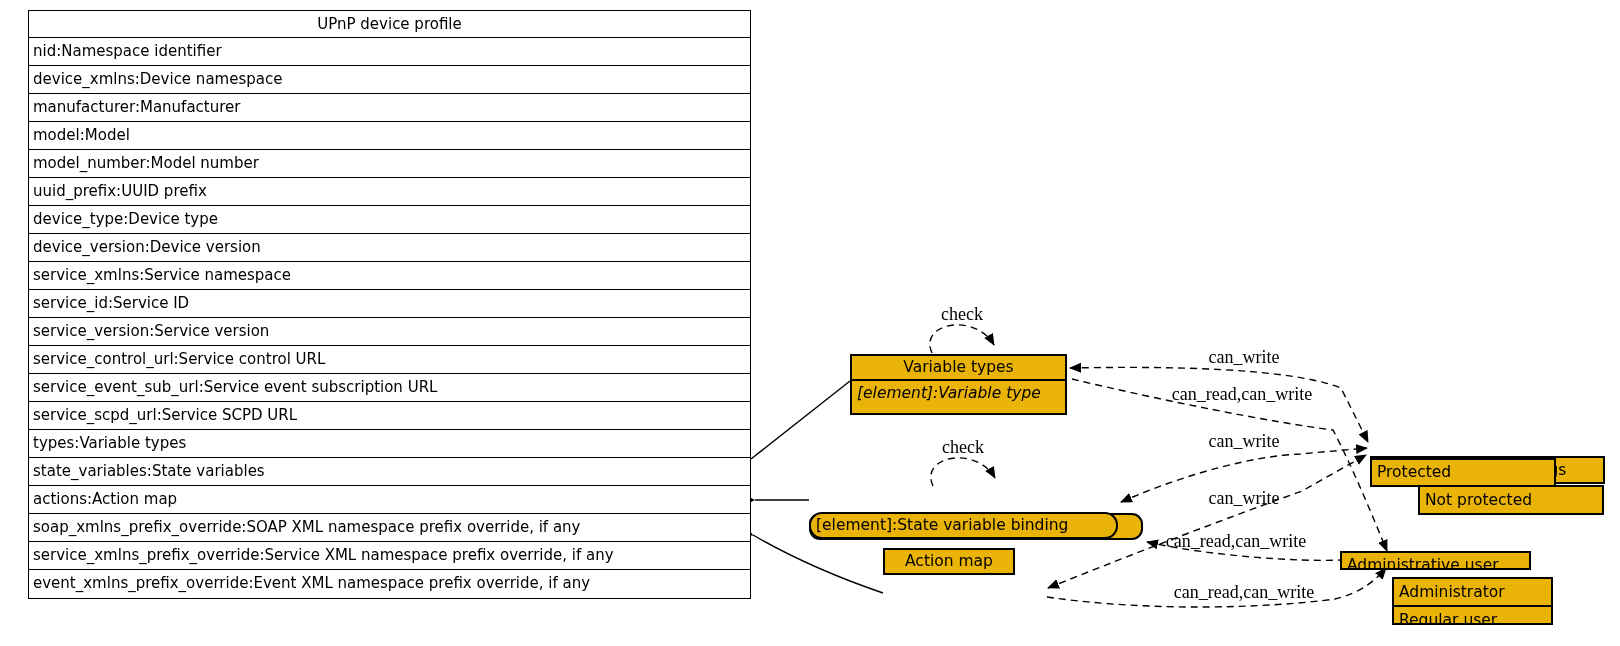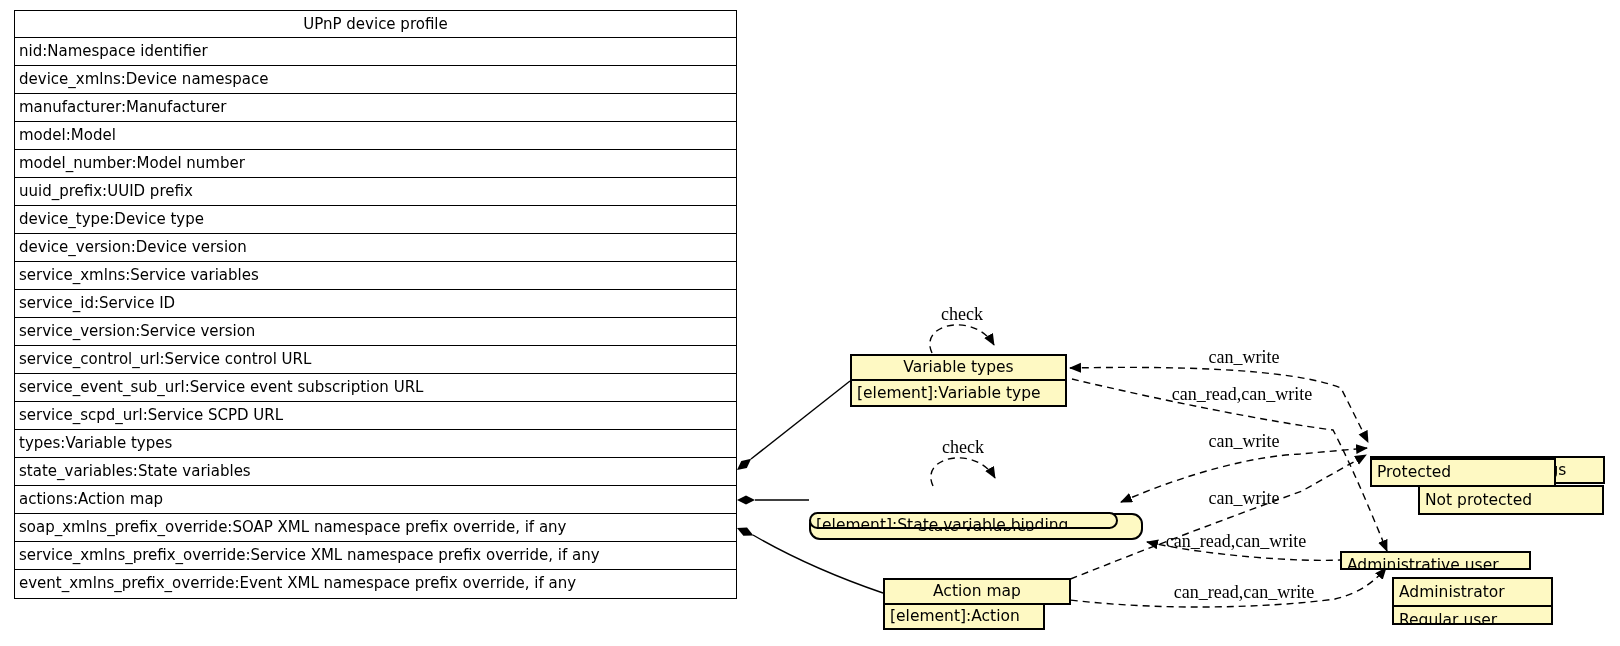--- a/index.html
+++ b/index.html
@@ -1,29 +1,29 @@
 <!DOCTYPE html>
 <html><head>
 <meta charset="utf-8">
 <style>
   html,body{margin:0;padding:0;background:#fff;}
   .canvas{position:relative;width:1620px;height:646px;background:#ffffff;overflow:hidden;
           font-family:"DejaVu Sans",sans-serif;color:#000;}
   svg.wires{position:absolute;left:0;top:0;width:1620px;height:646px;}
 
   
-  .ptable{position:absolute;left:14px;top:10px;width:723px;border:1.5px solid #000;
+  .ptable{position:absolute;left:28px;top:10px;width:723px;border:1.5px solid #000;
           box-sizing:border-box;background:#fff;}
   .ptable .thead{height:26px;line-height:26px;text-align:center;font-size:15px;border-bottom:1px solid #000;}
   .ptable .prow{height:28px;line-height:27px;font-size:15px;padding-left:4px;border-bottom:1px solid #000;
                 box-sizing:border-box;white-space:nowrap;overflow:hidden;}
   .ptable .prow:last-child{border-bottom:none;}
 
   
-  .cell{position:absolute;box-sizing:border-box;border:2px solid #000;background:#fef9c3;
+  .cell{position:absolute;box-sizing:border-box;border:2px solid #000;background:#eab308;
         font-size:15.5px;white-space:nowrap;overflow:hidden;}
   .cell.title{text-align:center;}
   .cell.leftpad{padding-left:5px;text-align:left;}
 
   
   .elabel{position:absolute;transform:translate(-50%,-50%);font-family:"Liberation Serif",serif;
           font-size:18px;white-space:nowrap;}
 </style>
 </head>
 <body>
@@ -69,21 +69,21 @@
         <div class="prow">model:Model</div>
 
         <div class="prow">model_number:Model number</div>
 
         <div class="prow">uuid_prefix:UUID prefix</div>
 
         <div class="prow">device_type:Device type</div>
 
         <div class="prow">device_version:Device version</div>
 
-        <div class="prow">service_xmlns:Service variables</div>
+        <div class="prow">service_xmlns:Service namespace</div>
 
         <div class="prow">service_id:Service ID</div>
 
 
         <div class="prow">service_version:Service version</div>
 
         <div class="prow">service_control_url:Service control URL</div>
 
         <div class="prow">service_event_sub_url:Service event subscription URL</div>
 
@@ -97,27 +97,26 @@
 
         <div class="prow">soap_xmlns_prefix_override:SOAP XML namespace prefix override, if any</div>
 
         <div class="prow">service_xmlns_prefix_override:Service XML namespace prefix override, if any</div>
 
         <div class="prow">event_xmlns_prefix_override:Event XML namespace prefix override, if any</div>
       </div>
   </div>
 
   <div class="cell title" style="left:850px;top:354px;width:217px;height:27px;line-height:23px;">Variable types</div>
-  <div class="cell leftpad" style="left:850px;top:379px;width:217px;height:28px;line-height:24px;">[element]:Variable type</div>
+  <div class="cell leftpad" style="left:850px;top:379px;width:217px;height:36px;line-height:24px;font-style:italic;">[element]:Variable type</div>
 
   <div class="cell title" style="left:809px;top:513px;width:334px;height:27px;line-height:23px;border-radius:11px;">State variables</div>
-  <div class="cell leftpad" style="left:809px;top:512px;width:309px;height:17px;line-height:23px;border-radius:13px;">[element]:State variable binding</div>
+  <div class="cell leftpad" style="left:809px;top:512px;width:309px;height:27px;line-height:23px;border-radius:13px;">[element]:State variable binding</div>
 
-  <div class="cell title" style="left:883px;top:578px;width:188px;height:27px;line-height:23px;">Action map</div>
-  <div class="cell leftpad" style="left:883px;top:603px;width:162px;height:27px;line-height:23px;">[element]:Action</div>
+  <div class="cell title" style="left:883px;top:548px;width:132px;height:27px;line-height:23px;">Action map</div>
 
   <div class="cell leftpad" style="left:1370px;top:456px;width:235px;height:28px;line-height:24px;">Protect network settings</div>
   <div class="cell leftpad" style="left:1370px;top:458px;width:186px;height:29px;line-height:25px;">Protected</div>
   <div class="cell leftpad" style="left:1370px;top:485px;width:186px;height:30px;line-height:26px;margin-left:48px;">Not protected</div>
 
   <div class="cell leftpad" style="left:1340px;top:551px;width:191px;height:19px;line-height:24px;">Administrative user</div>
   <div class="cell leftpad" style="left:1392px;top:577px;width:161px;height:30px;line-height:26px;">Administrator</div>
   <div class="cell leftpad" style="left:1392px;top:605px;width:161px;height:20px;line-height:26px;">Regular user</div>
 
   <div class="elabel" style="left:962px;top:314px;">check</div>

